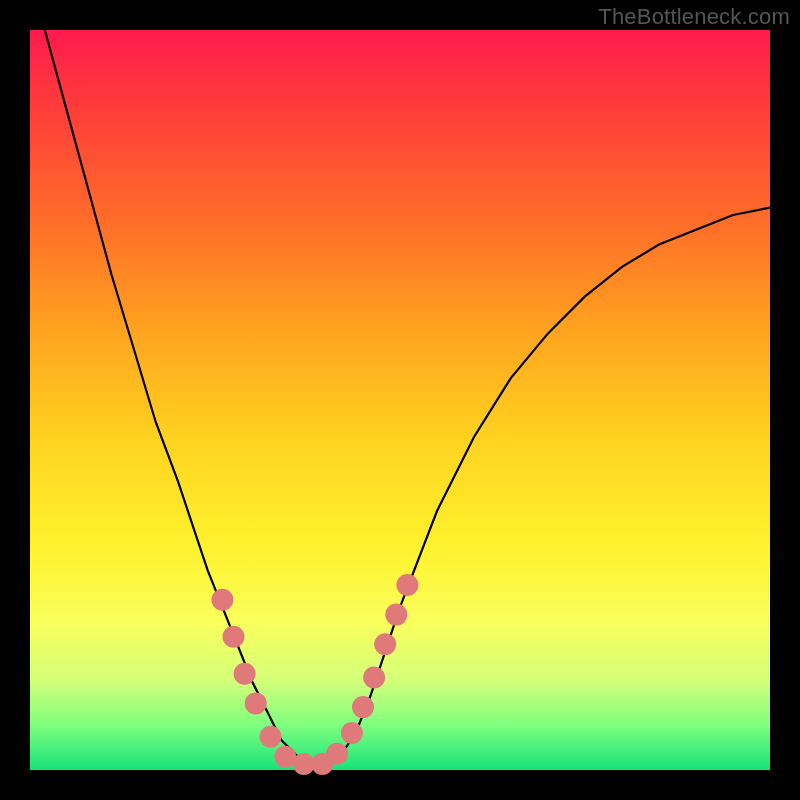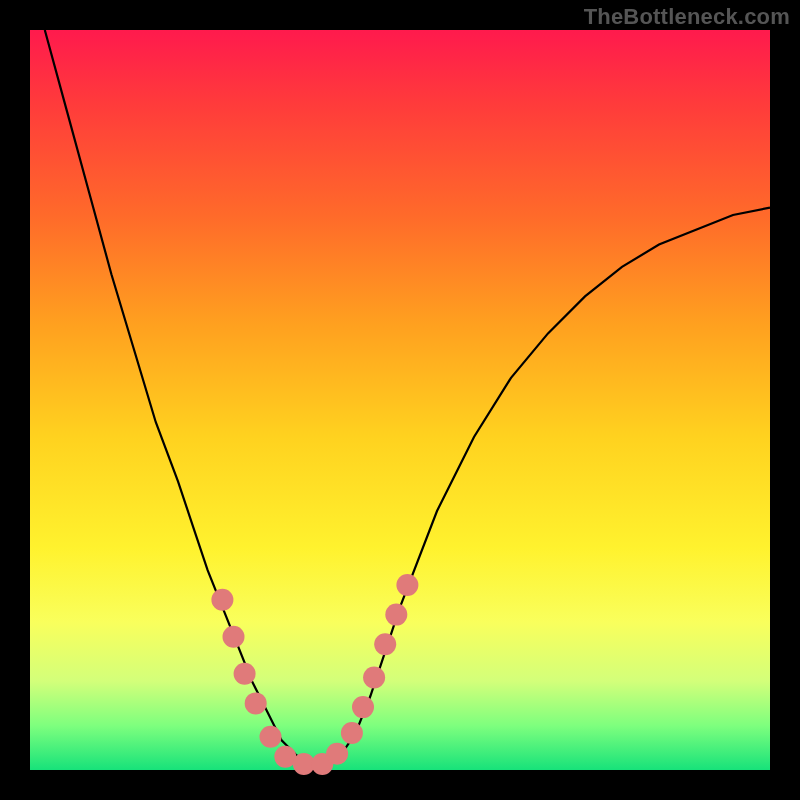--- a/index.html
+++ b/index.html
@@ -9,21 +9,20 @@
     height: 800px;
     overflow: hidden;
     background: #000;
     font-family: Arial, Helvetica, sans-serif;
   }
   .frame {
     position: relative;
     width: 800px;
     height: 740px;
     background: #000;
-    font-weight: bold;
   }
   .plot-area {
     position: absolute;
     left: 30px;
     top: 30px;
     width: 740px;
     height: 740px;
     background: linear-gradient(to bottom,
       #ff1a4d 0%,
       #ff3b3b 10%,

